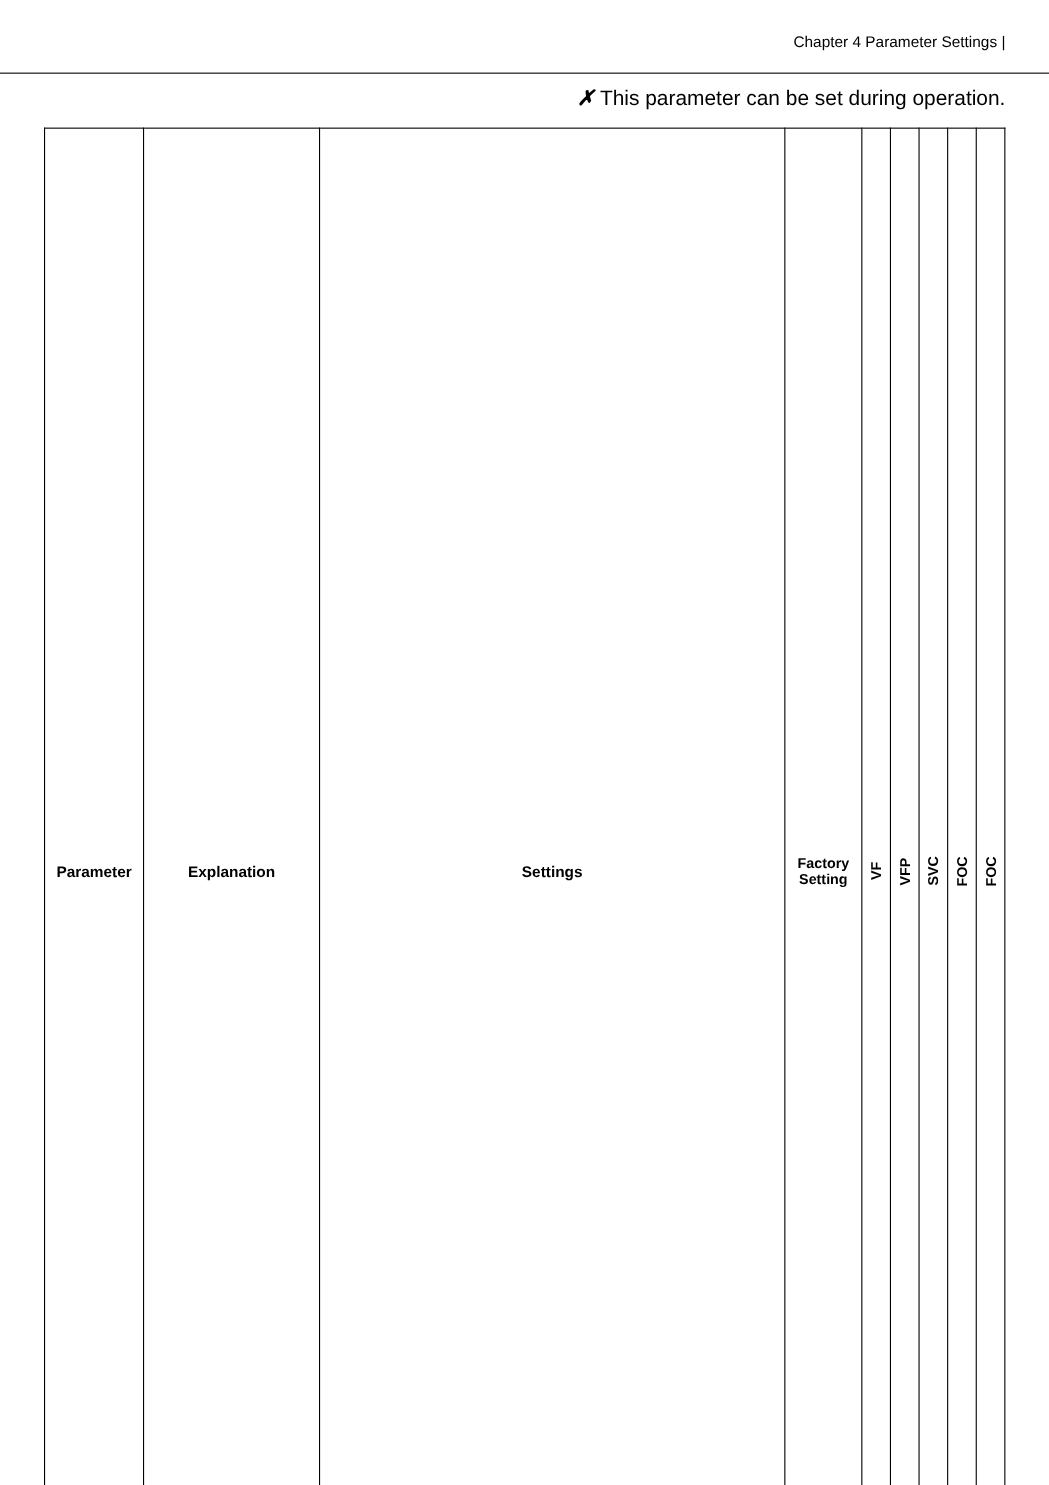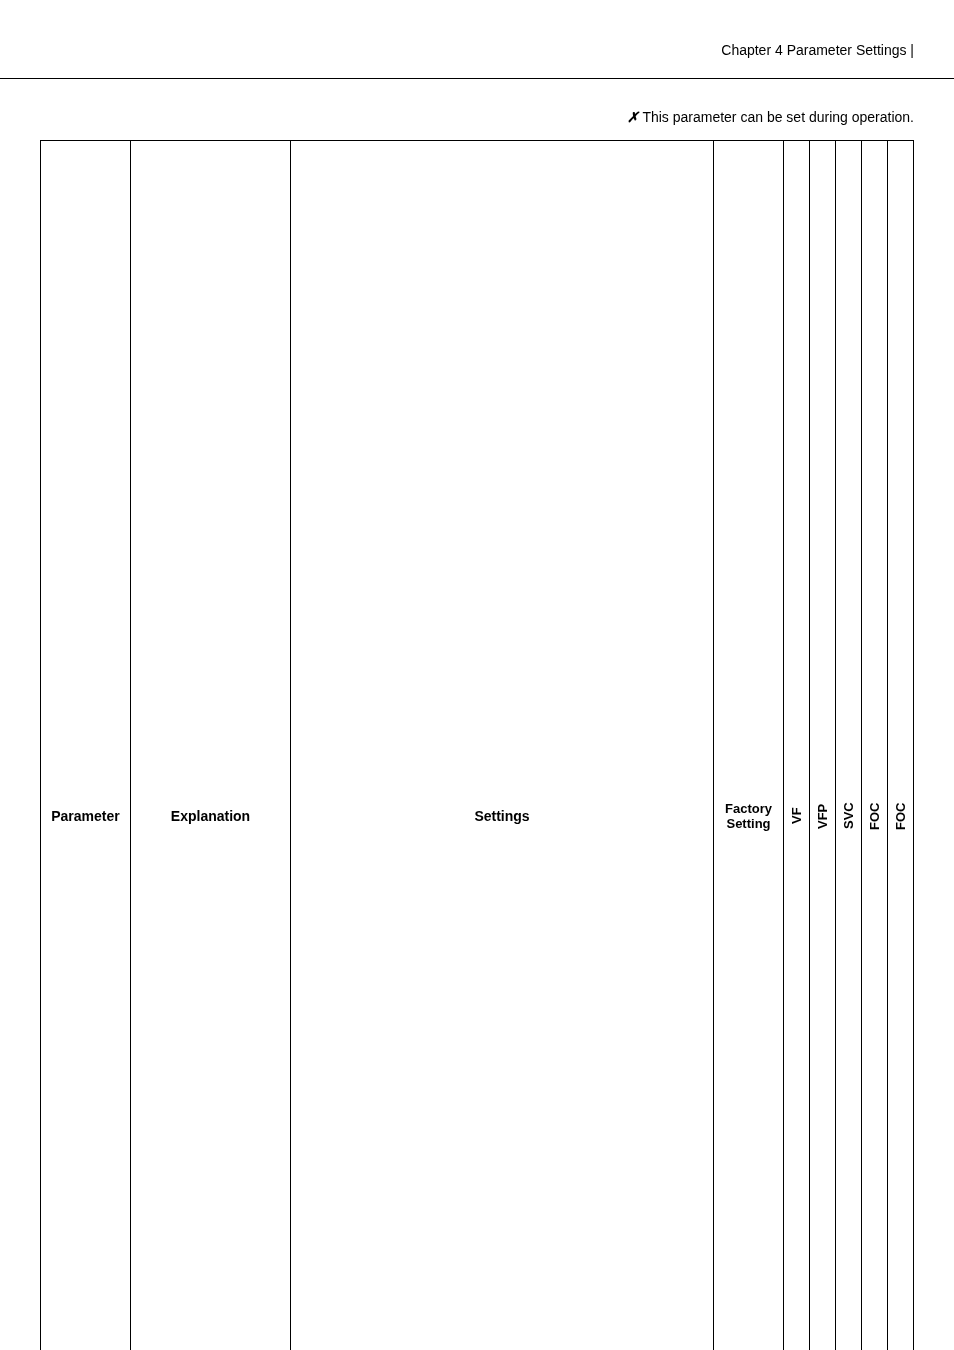--- a/index.html
+++ b/index.html
@@ -13,30 +13,29 @@
       min-height: 1350px;
       background: #ffffff;
       font-family: Arial, sans-serif;
       font-size: 14px;
       color: #000000;
       position: relative;
     }
 
     .page-header {
       text-align: right;
-      padding: 42px 40px 20px 40px;
+      padding: 30px 40px 20px 40px;
       font-size: 14px;
       border-bottom: 1px solid #000;
-      margin-bottom: 20px;
     }
 
     .note-line {
       text-align: right;
       padding: 10px 40px 15px 40px;
-      font-size: 14px;
+      font-size: 19px;
     }
 
     .note-symbol {
       font-style: italic;
       font-weight: bold;
     }
 
     .table-container {
       padding: 0 40px;
     }

